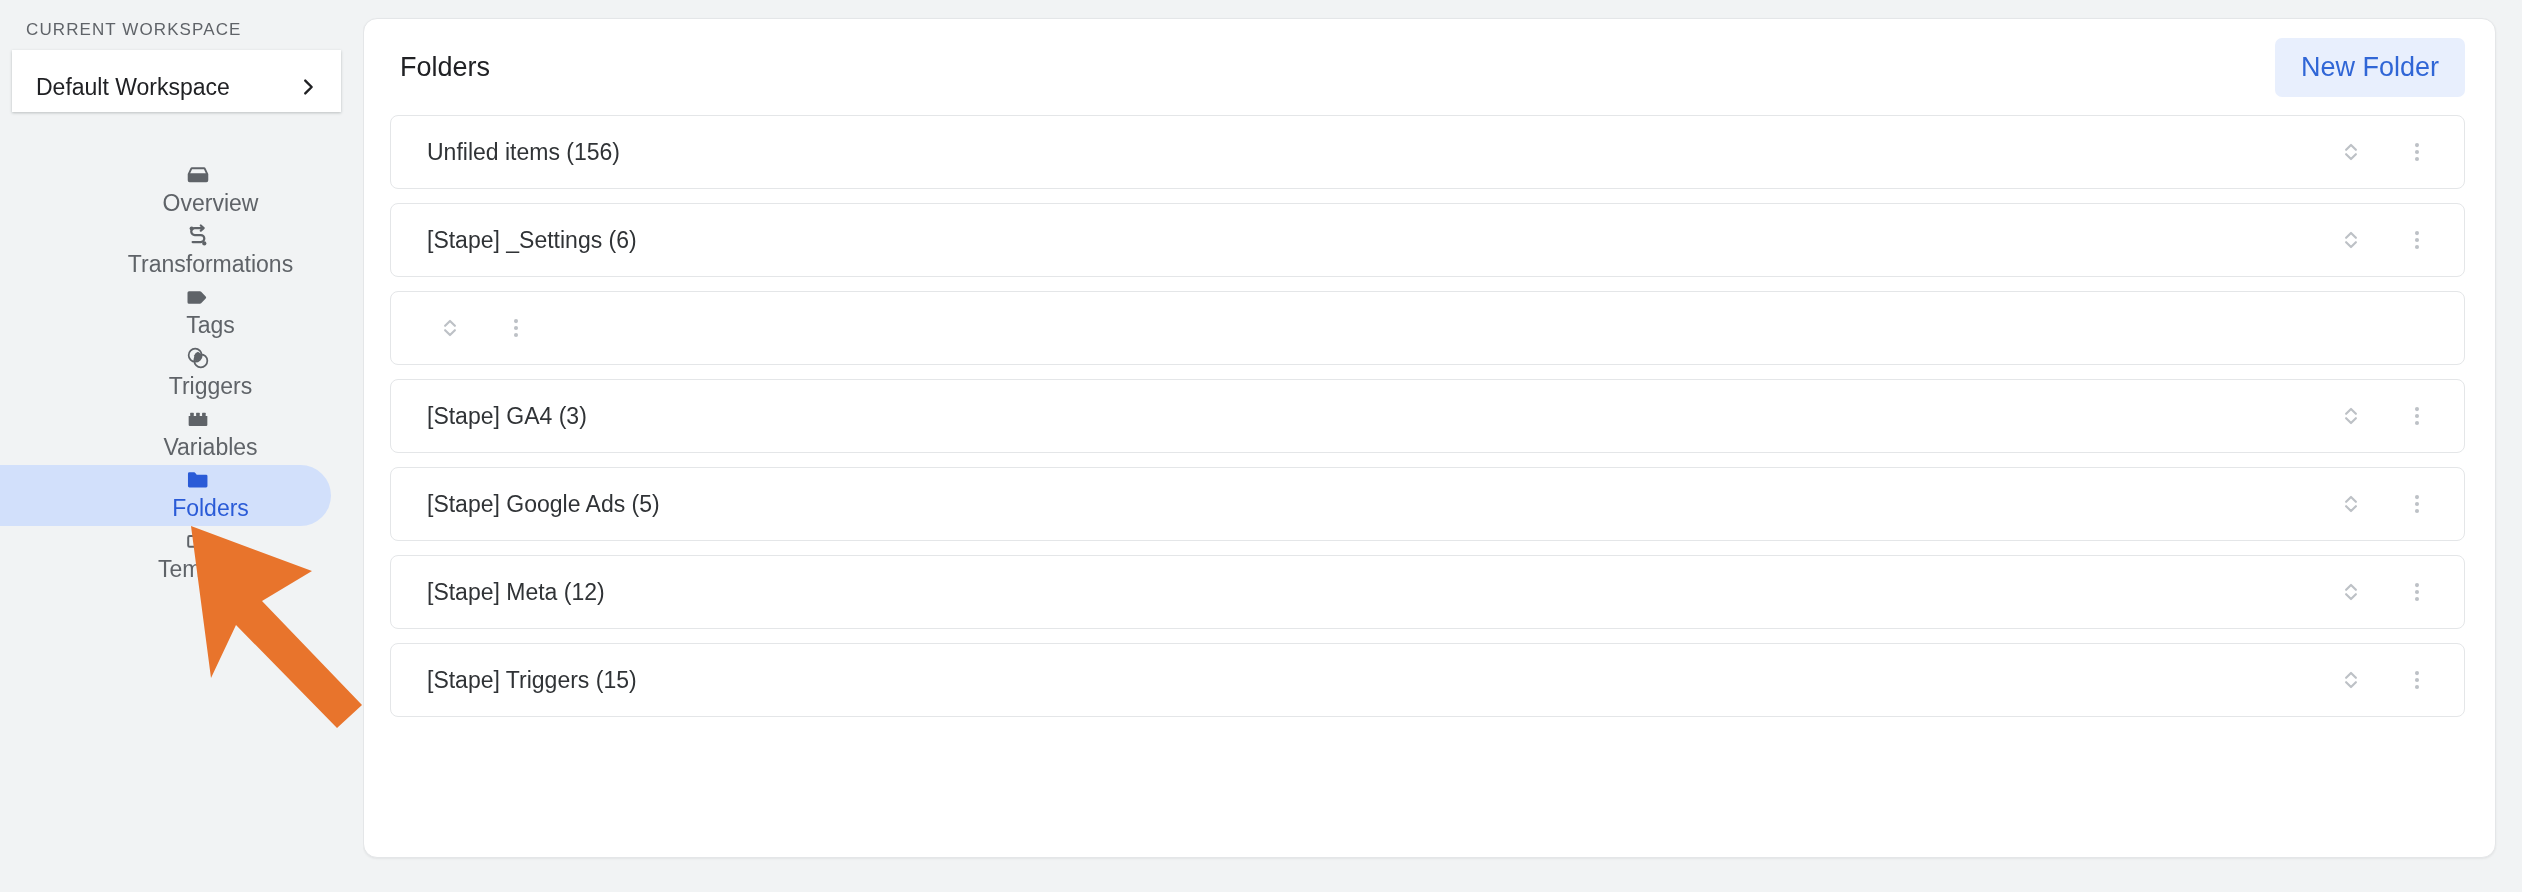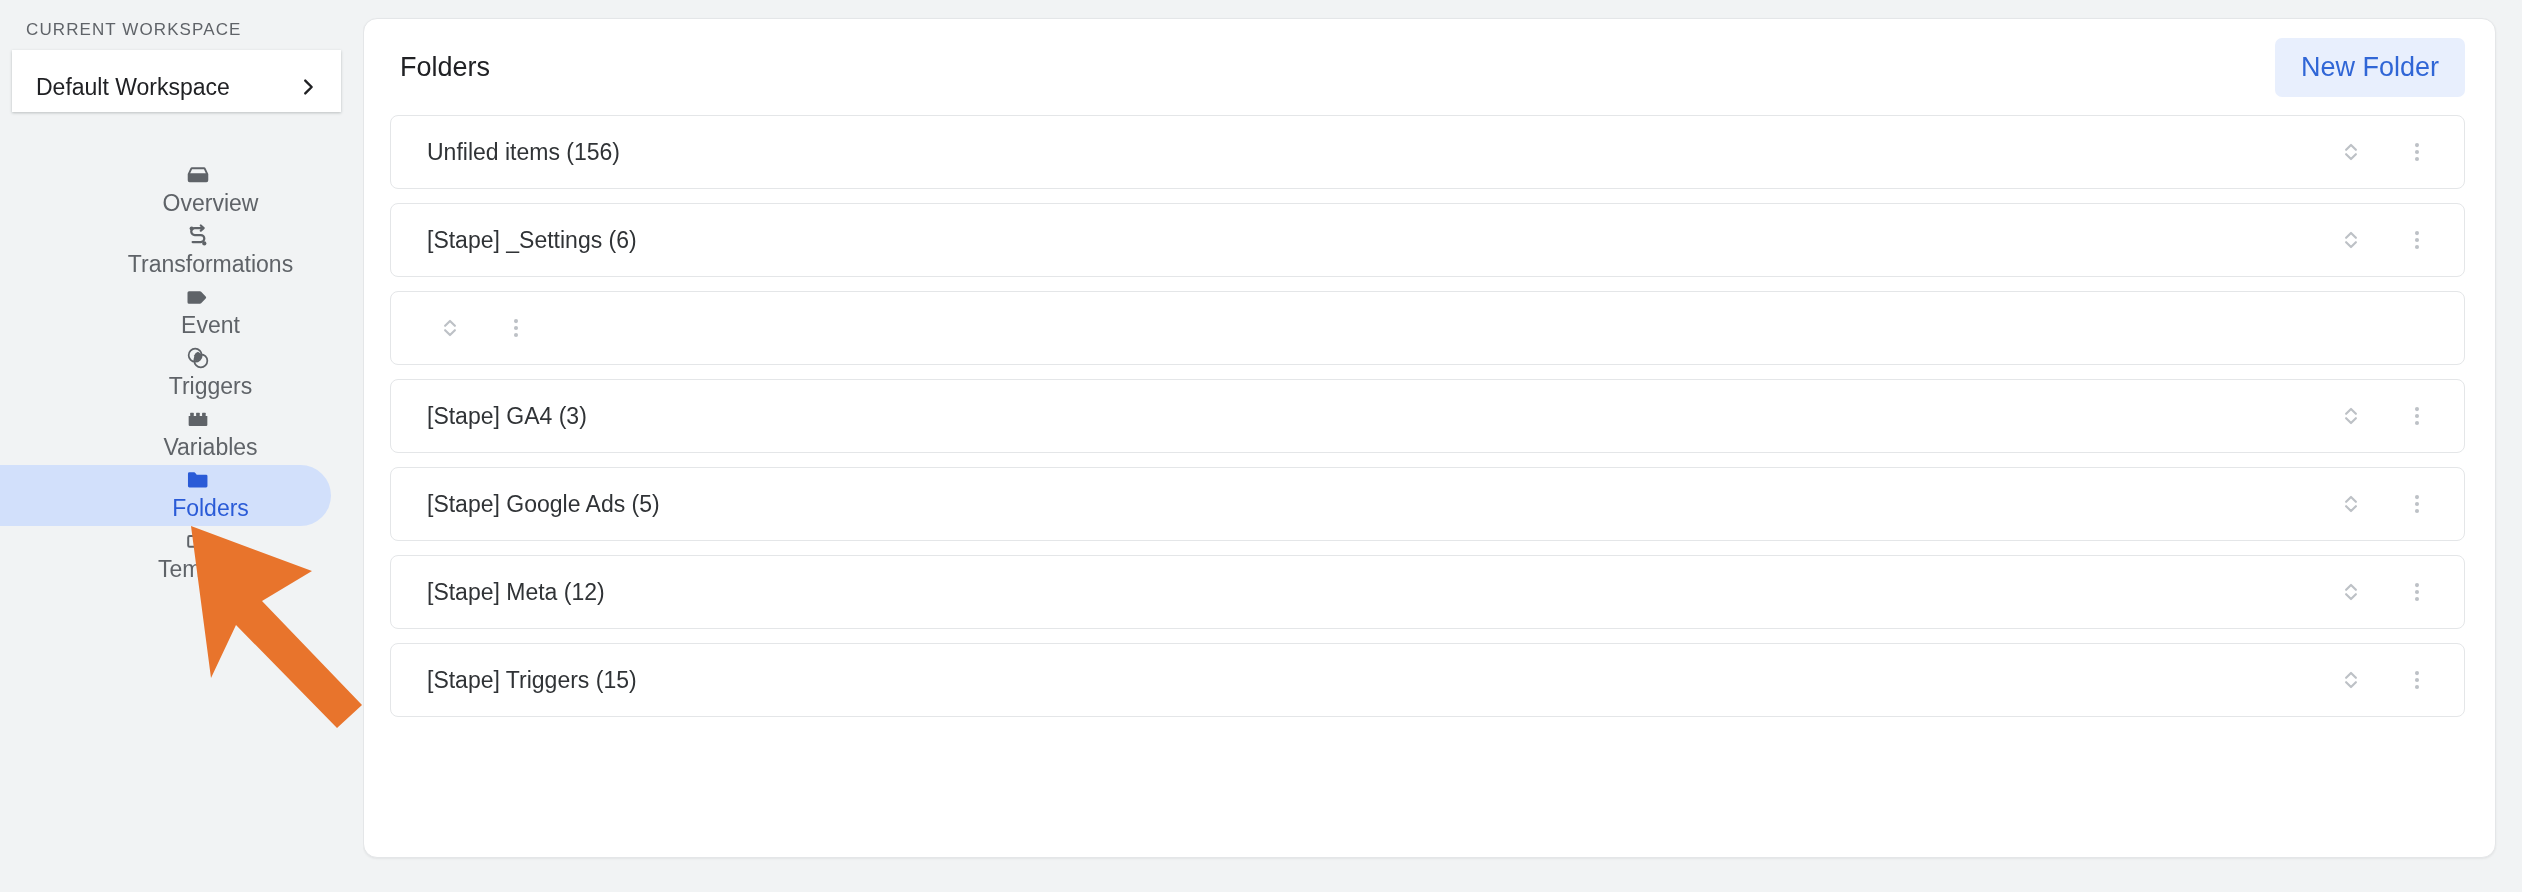--- a/index.html
+++ b/index.html
@@ -250,21 +250,21 @@
         </span>
         <span class="nav-label">Transformations</span>
       </div>
 
       <div class="nav-item">
         <span class="nav-icon">
           <svg viewBox="0 0 24 24" width="28" height="28" fill="currentColor">
             <path d="M3 8.3a1.3 1.3 0 0 1 1.3-1.3h9.4c.4 0 .8.2 1 .5l3.9 4a1.3 1.3 0 0 1 0 1.8l-3.9 4c-.2.3-.6.4-1 .4H4.3A1.3 1.3 0 0 1 3 16.4V8.3Z"></path>
           </svg>
         </span>
-        <span class="nav-label">Event</span>
+        <span class="nav-label">Tags</span>
       </div>
 
       <div class="nav-item">
         <span class="nav-icon">
           <svg viewBox="0 0 24 24" width="28" height="28" fill="none" stroke="currentColor" stroke-width="1.5">
             <circle cx="9.6" cy="9.6" r="5.6"></circle>
             <circle cx="14.4" cy="14.4" r="5.6"></circle>
             <path d="M14.4 8.8a5.6 5.6 0 0 0-5.6 5.6 5.6 5.6 0 0 0 5.6-5.6Z" fill="currentColor" stroke="none"></path>
             <path d="M12 6.6a5.6 5.6 0 0 1 3 3.2 5.6 5.6 0 0 1-5 5 5.6 5.6 0 0 1-1.2-5.2A5.6 5.6 0 0 1 12 6.6Z" fill="currentColor" stroke="none"></path>
           </svg>

